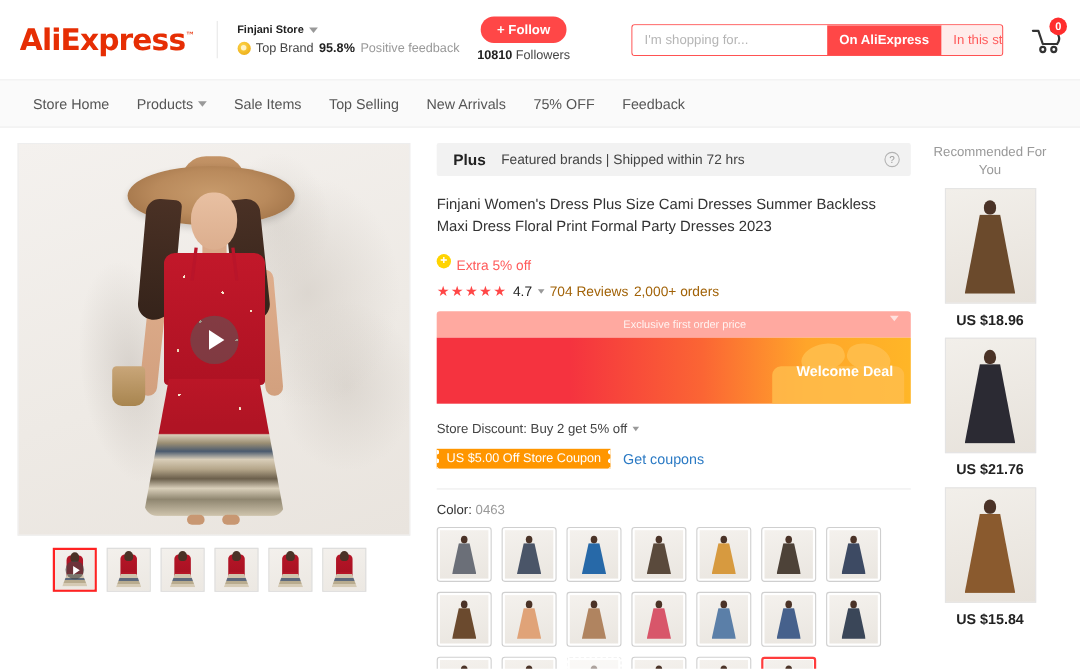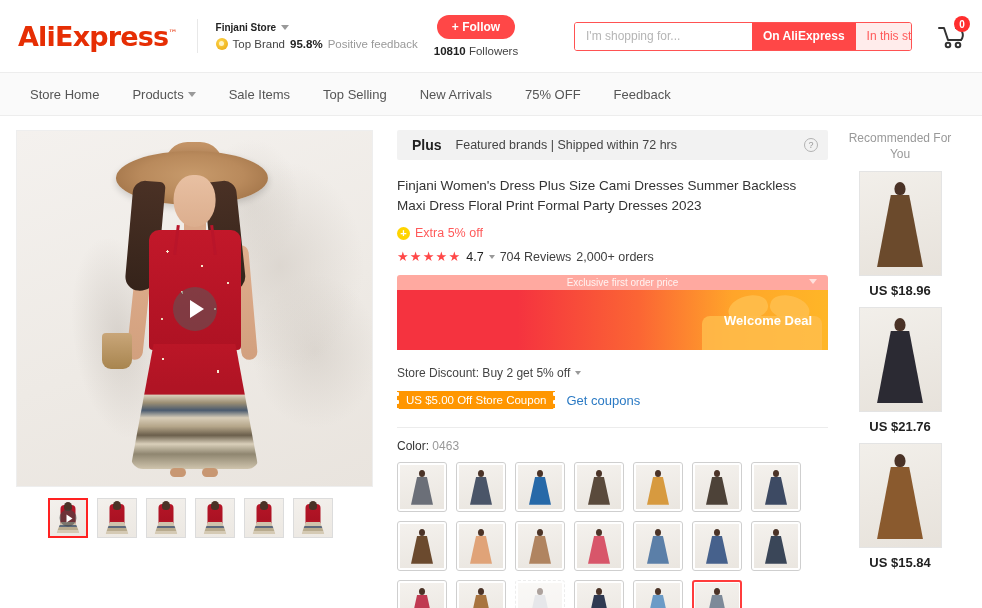--- a/index.html
+++ b/index.html
@@ -135,21 +135,21 @@
 
   
   .nav {
     height: 44px;
     border-top: 1px solid #ededed;
     border-bottom: 1px solid #ededed;
     background: #fafafa;
     display: flex;
     align-items: center;
     padding-left: 30px;
-    gap: 33px;
+    gap: 25px;
   }
   .nav-item {
     font-size: 13px;
     color: #555;
     cursor: pointer;
     display: flex; align-items: center; gap: 4px;
     white-space: nowrap;
   }
 
   
@@ -378,37 +378,37 @@
     line-height: 1.45;
     margin-bottom: 11px;
   }
   .extra-off { display: flex; align-items: center; gap: 5px; margin-bottom: 9px; }
   .plus-ico {
     width: 13px; height: 13px; border-radius: 50%;
     background: #ffd400;
     display: flex; align-items: center; justify-content: center;
     color: #fff; font-size: 11px; font-weight: bold; line-height: 1;
   }
-  .extra-txt { font-size: 12.5px; color: #ff5a5a; }
+  .extra-txt { font-size: 12.5px; color: #ff5a5a; margin-top: 8px; }
 
   .rating-row { display: flex; align-items: center; gap: 5px; margin-bottom: 11px; font-size: 12.5px; }
   .stars { color: #ff4747; font-size: 13px; letter-spacing: 1.2px; }
   .rv { color: #222; }
   .cdown-sm {
     width: 0; height: 0;
     border-left: 3.5px solid transparent;
     border-right: 3.5px solid transparent;
     border-top: 4px solid #999;
     cursor: pointer;
   }
-  .reviews, .orders { color: #404040; text-align: right; }
+  .reviews, .orders { color: #a16207; text-align: right; }
 
   .price-wrap { position: relative; margin-bottom: 16px; }
   .excl-tab {
-    height: 15px;
+    height: 24px;
     background: #ffa9a0;
     border-radius: 3px 3px 0 0;
     display: flex; align-items: center; justify-content: center;
     position: relative;
     padding-left: 20px;
   }
   .excl-txt { font-size: 10px; color: #fff3f1; }
   .excl-caret {
     position: absolute; right: 11px; top: 4px;
     width: 0; height: 0;

